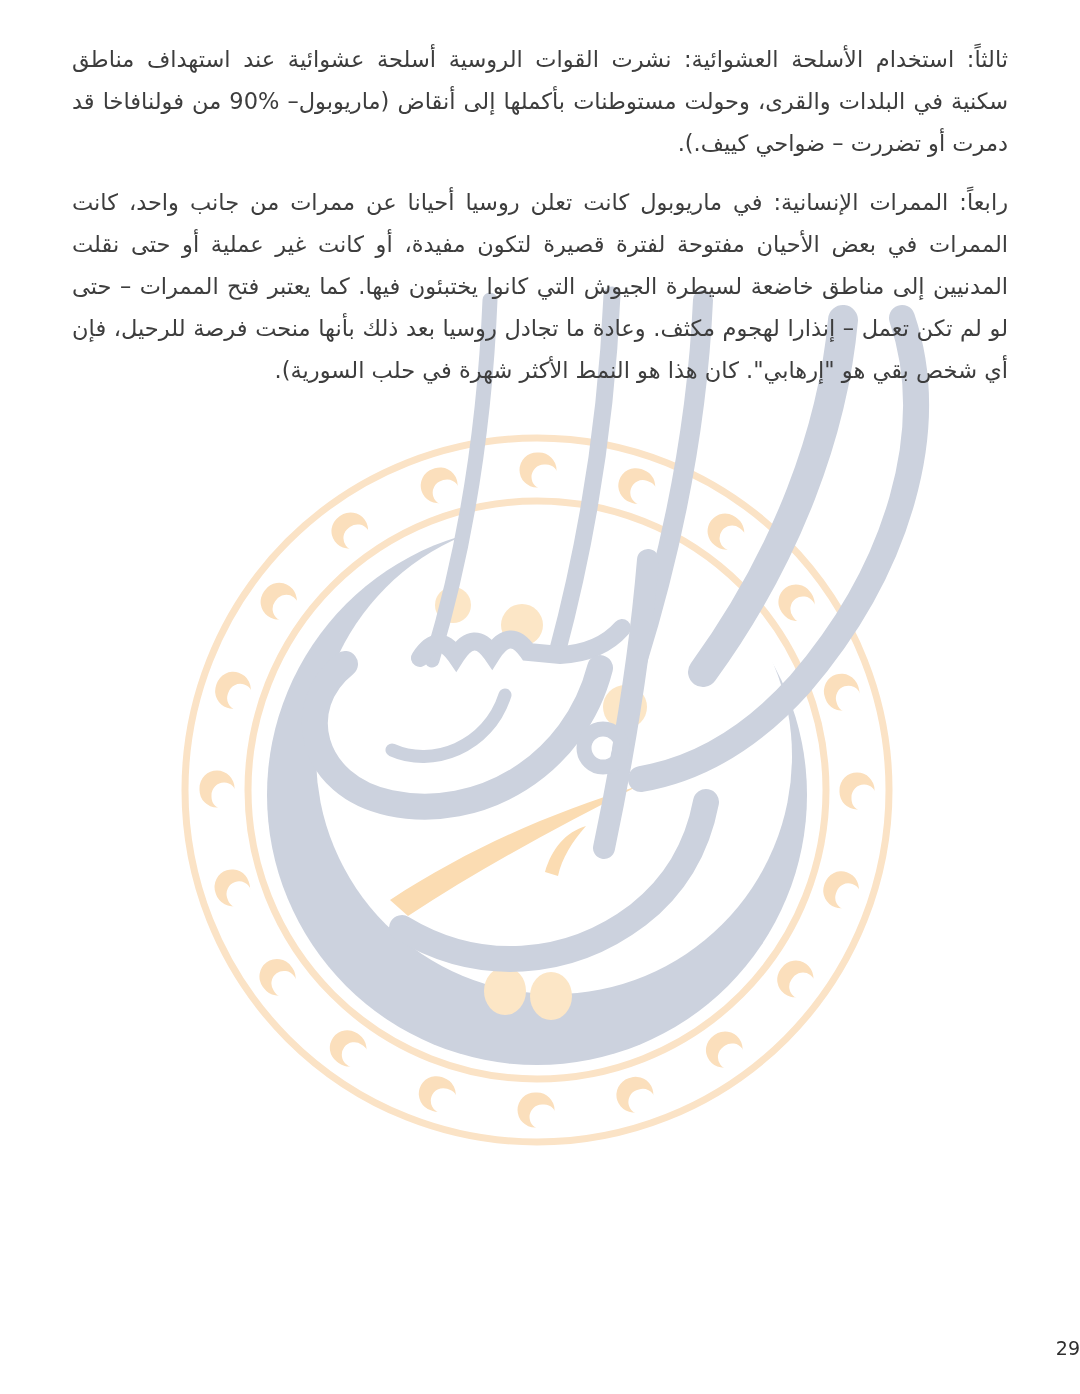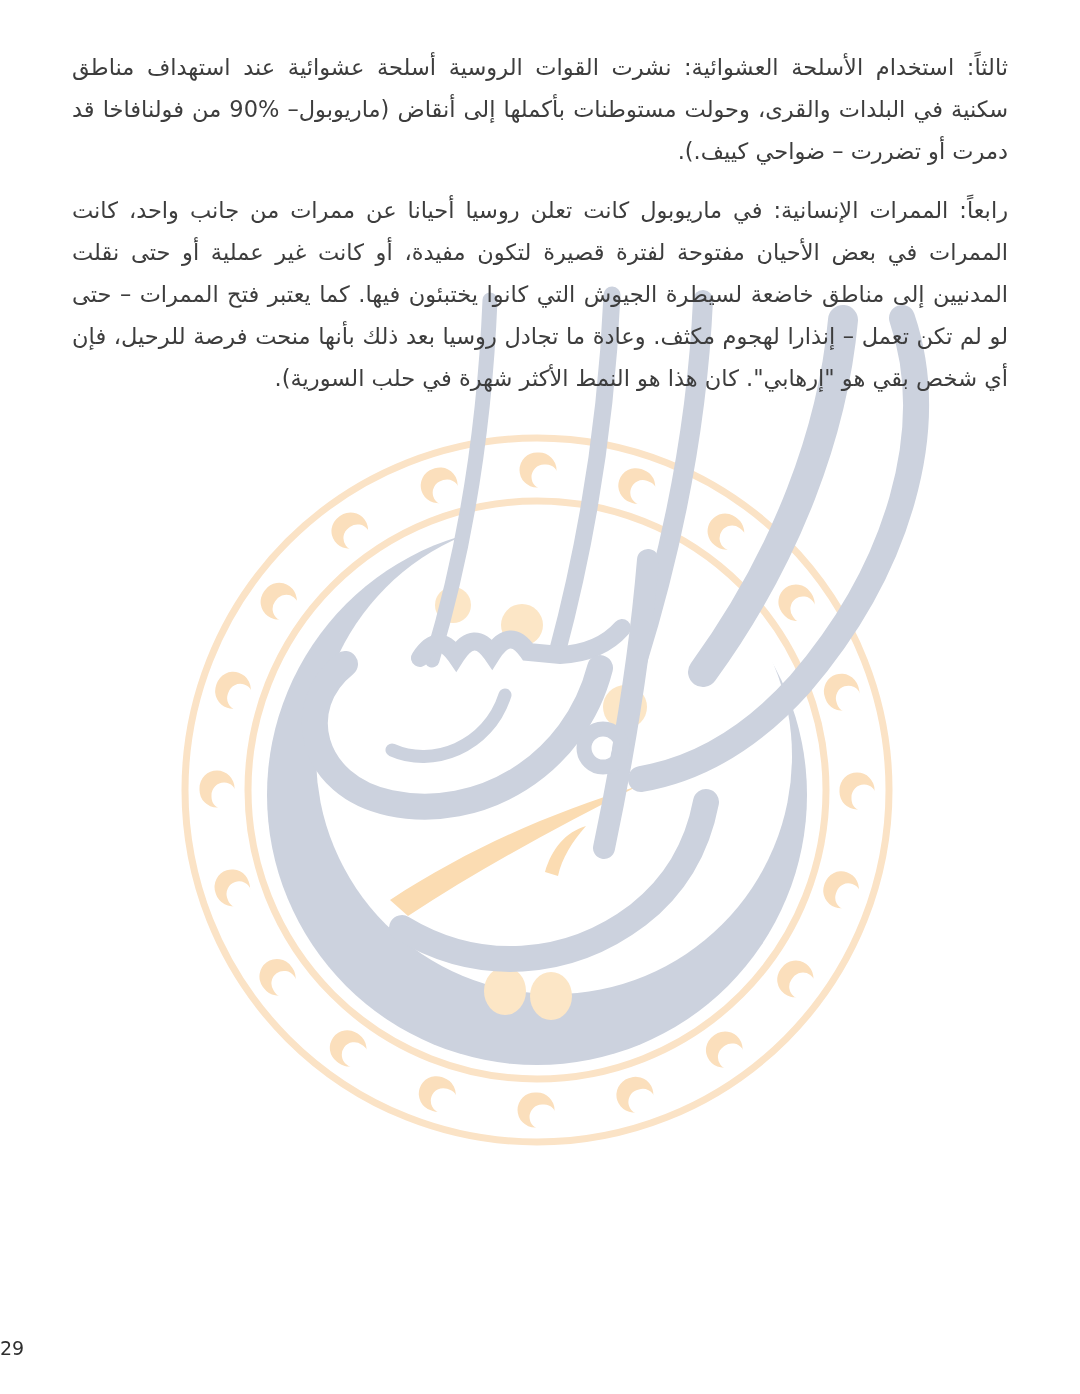--- a/index.html
+++ b/index.html
@@ -14,24 +14,24 @@
     position:absolute;inset:0;z-index:0;pointer-events:none;
   }
   .content{
     position:absolute;top:34px;right:72px;left:72px;z-index:2;
     direction:rtl;
     text-align:justify;
     color:#3d3d3d;
     font-size:22.5px;
     line-height:42px;
   }
-  .content p{margin:12px 0 17px 0;}
+  .content p{margin:4px 0 17px 0;}
   .footer{
     position:absolute;top:1337px;left:0;right:0;z-index:2;
-    text-align:left;
+    text-align:right;
     color:#2e2e2e;
     font-size:19px;
   }
 </style>
 </head>
 <body>
 
 <main class="page">
 
   <div class="watermark">

